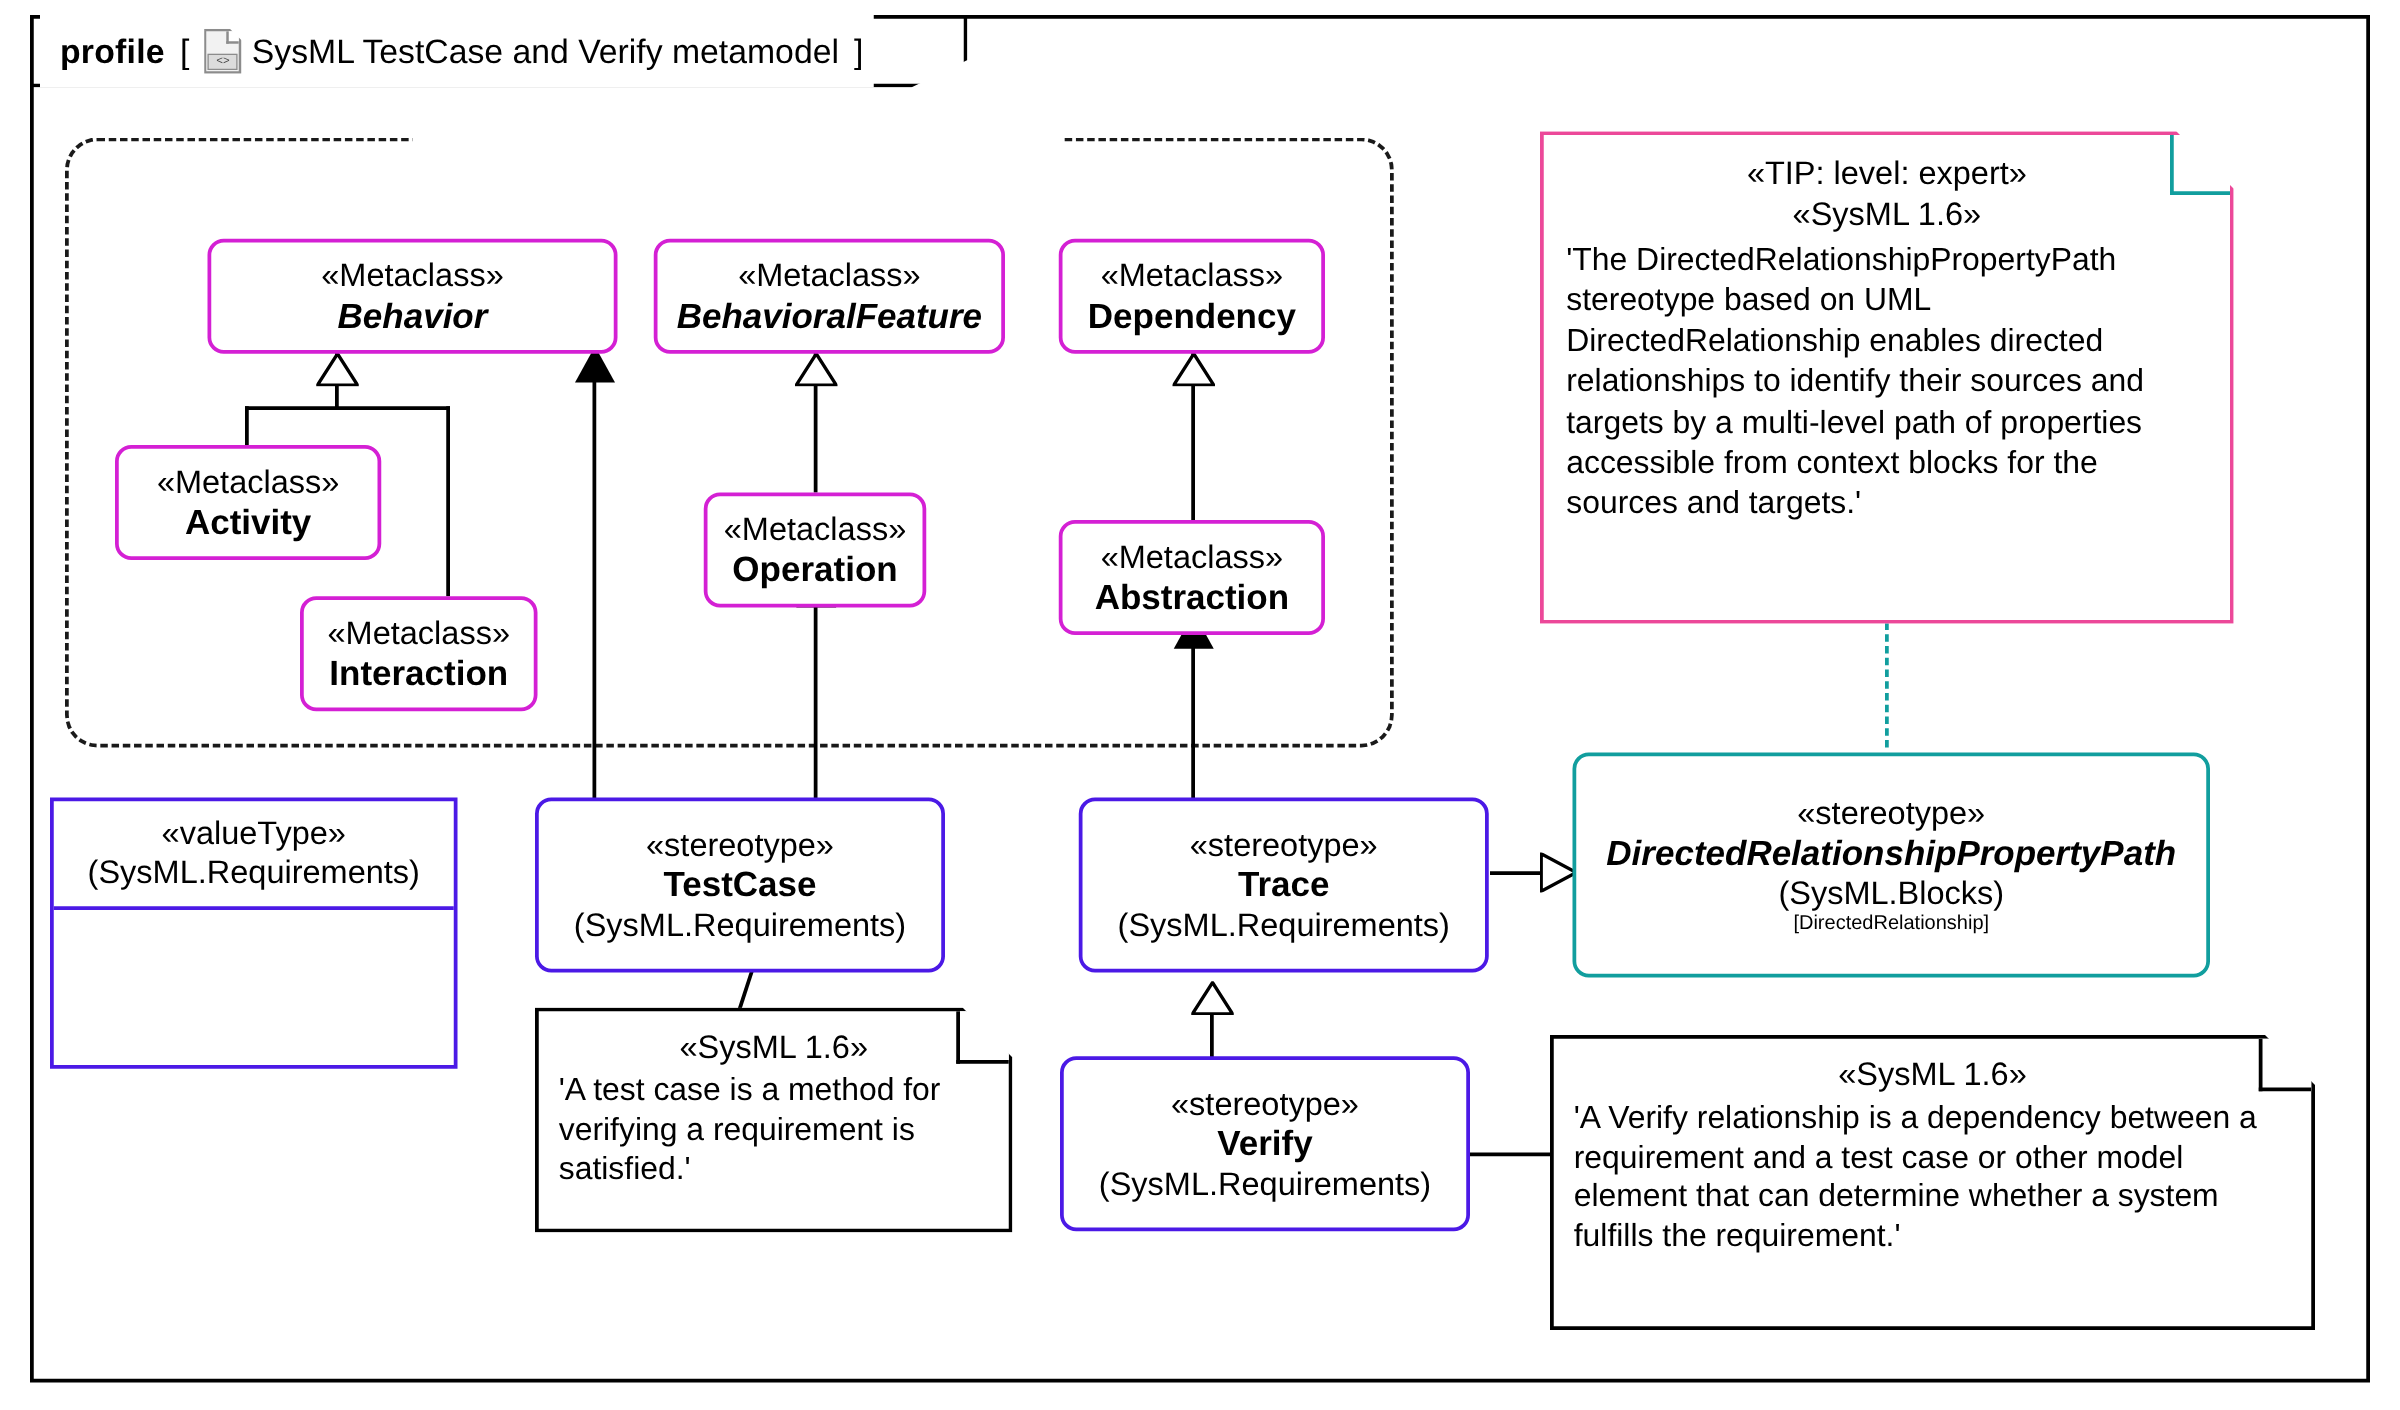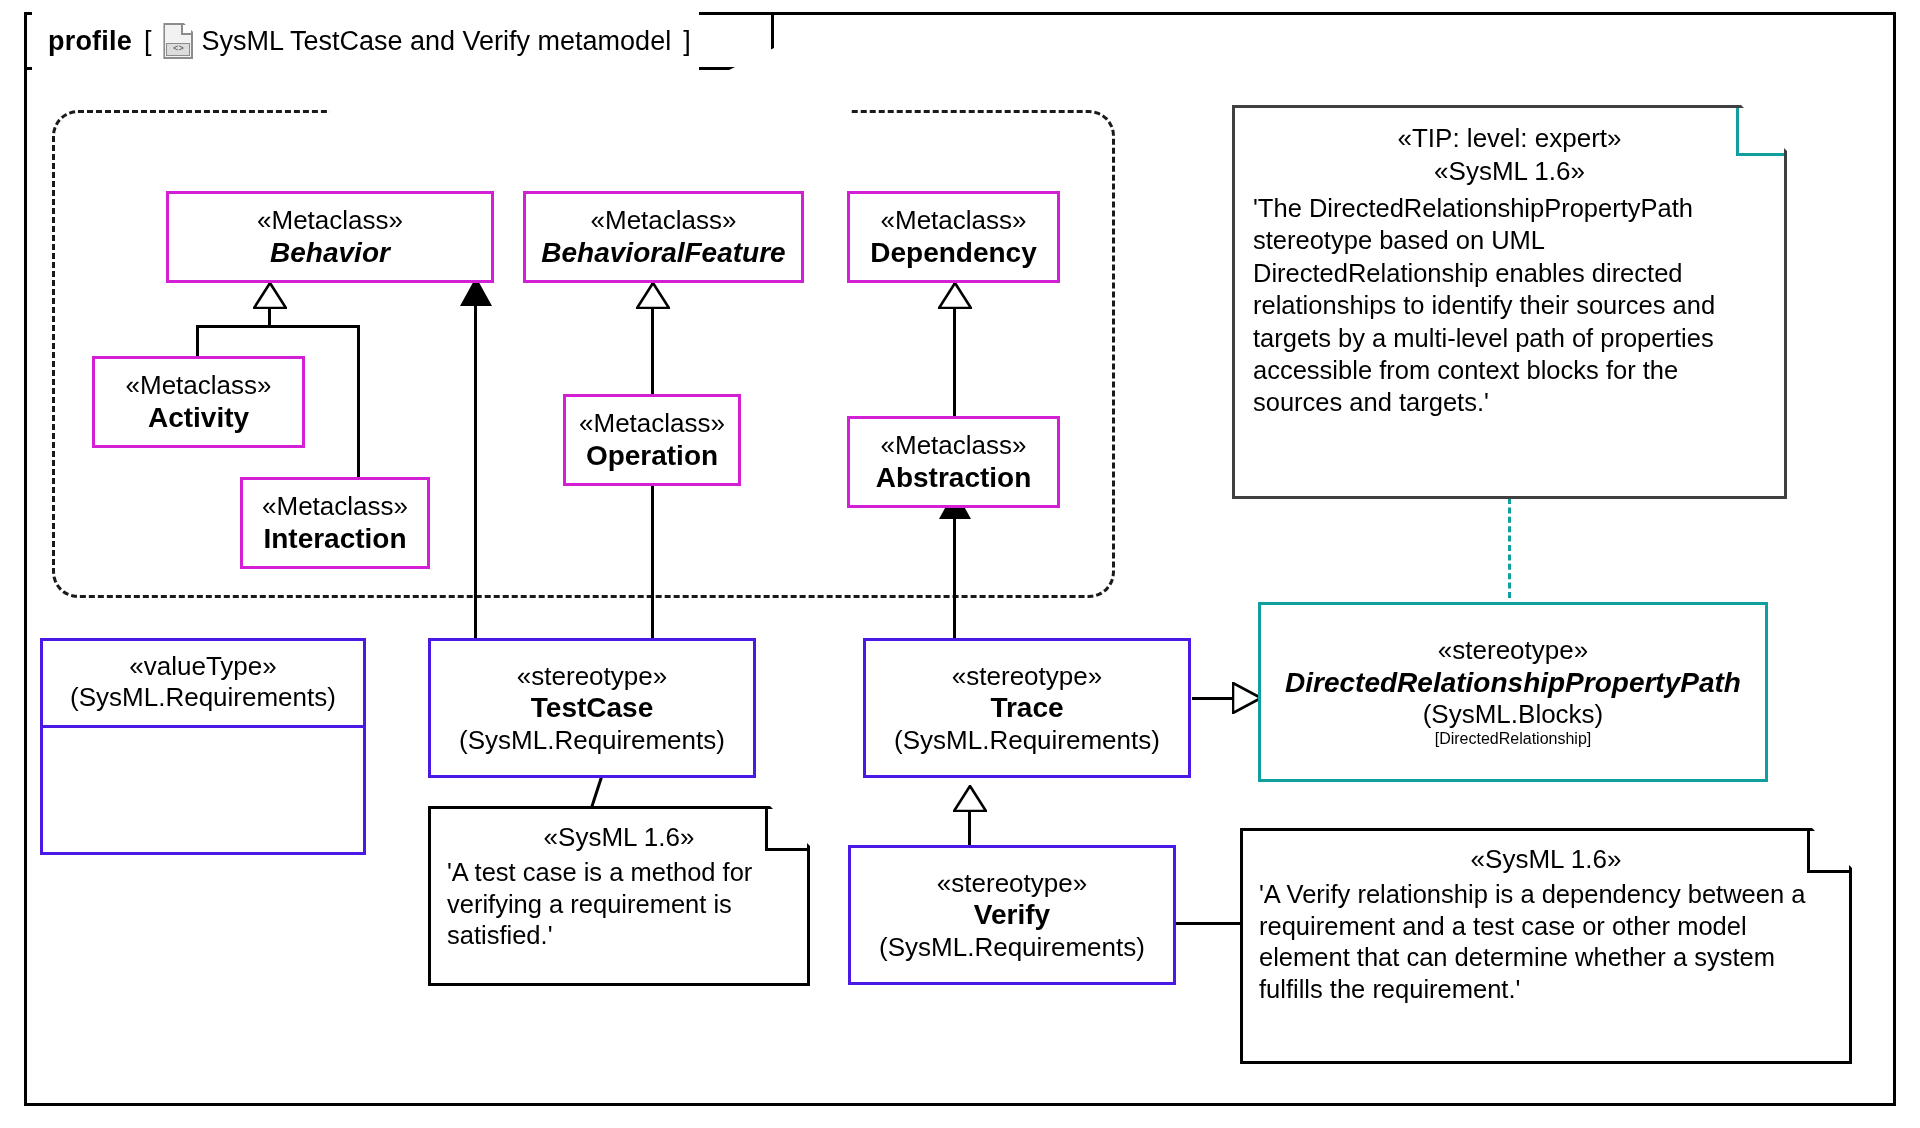--- a/index.html
+++ b/index.html
@@ -161,20 +161,21 @@
   .box {
     position: absolute;
     box-sizing: border-box;
     background: #ffffff;
     display: flex;
     flex-direction: column;
     align-items: center;
     justify-content: center;
     text-align: center;
     line-height: 1.18;
+    border-radius: 13px;
   }
   .box.meta { border: 3px solid #d420d4; }
   .box.stereo { border: 3px solid #4b19e6; }
   .box.teal { border: 3px solid #119e9e; }
 
   .guillemet {
     font-size: 26px;
     color: #000;
     white-space: nowrap;
   }
@@ -250,21 +251,21 @@
     text-align: center;
     font-size: 26px;
     margin-bottom: 4px;
   }
   .note-body { text-align: left; }
 
   .tipnote {
     position: absolute;
     box-sizing: border-box;
     background: #ffffff;
-    border: 3px solid #404040;
+    border: 3px solid #ec4899;
     clip-path: polygon(0 0, calc(100% - 46px) 0, 100% 46px, 100% 100%, 0 100%);
   }
   .tipnote .fold-tri {
     position: absolute;
     right: 0; top: 0;
     width: 48px; height: 48px;
     background: #fff;
     border-left: 3px solid #119e9e;
     border-bottom: 3px solid #119e9e;
     box-sizing: border-box;

